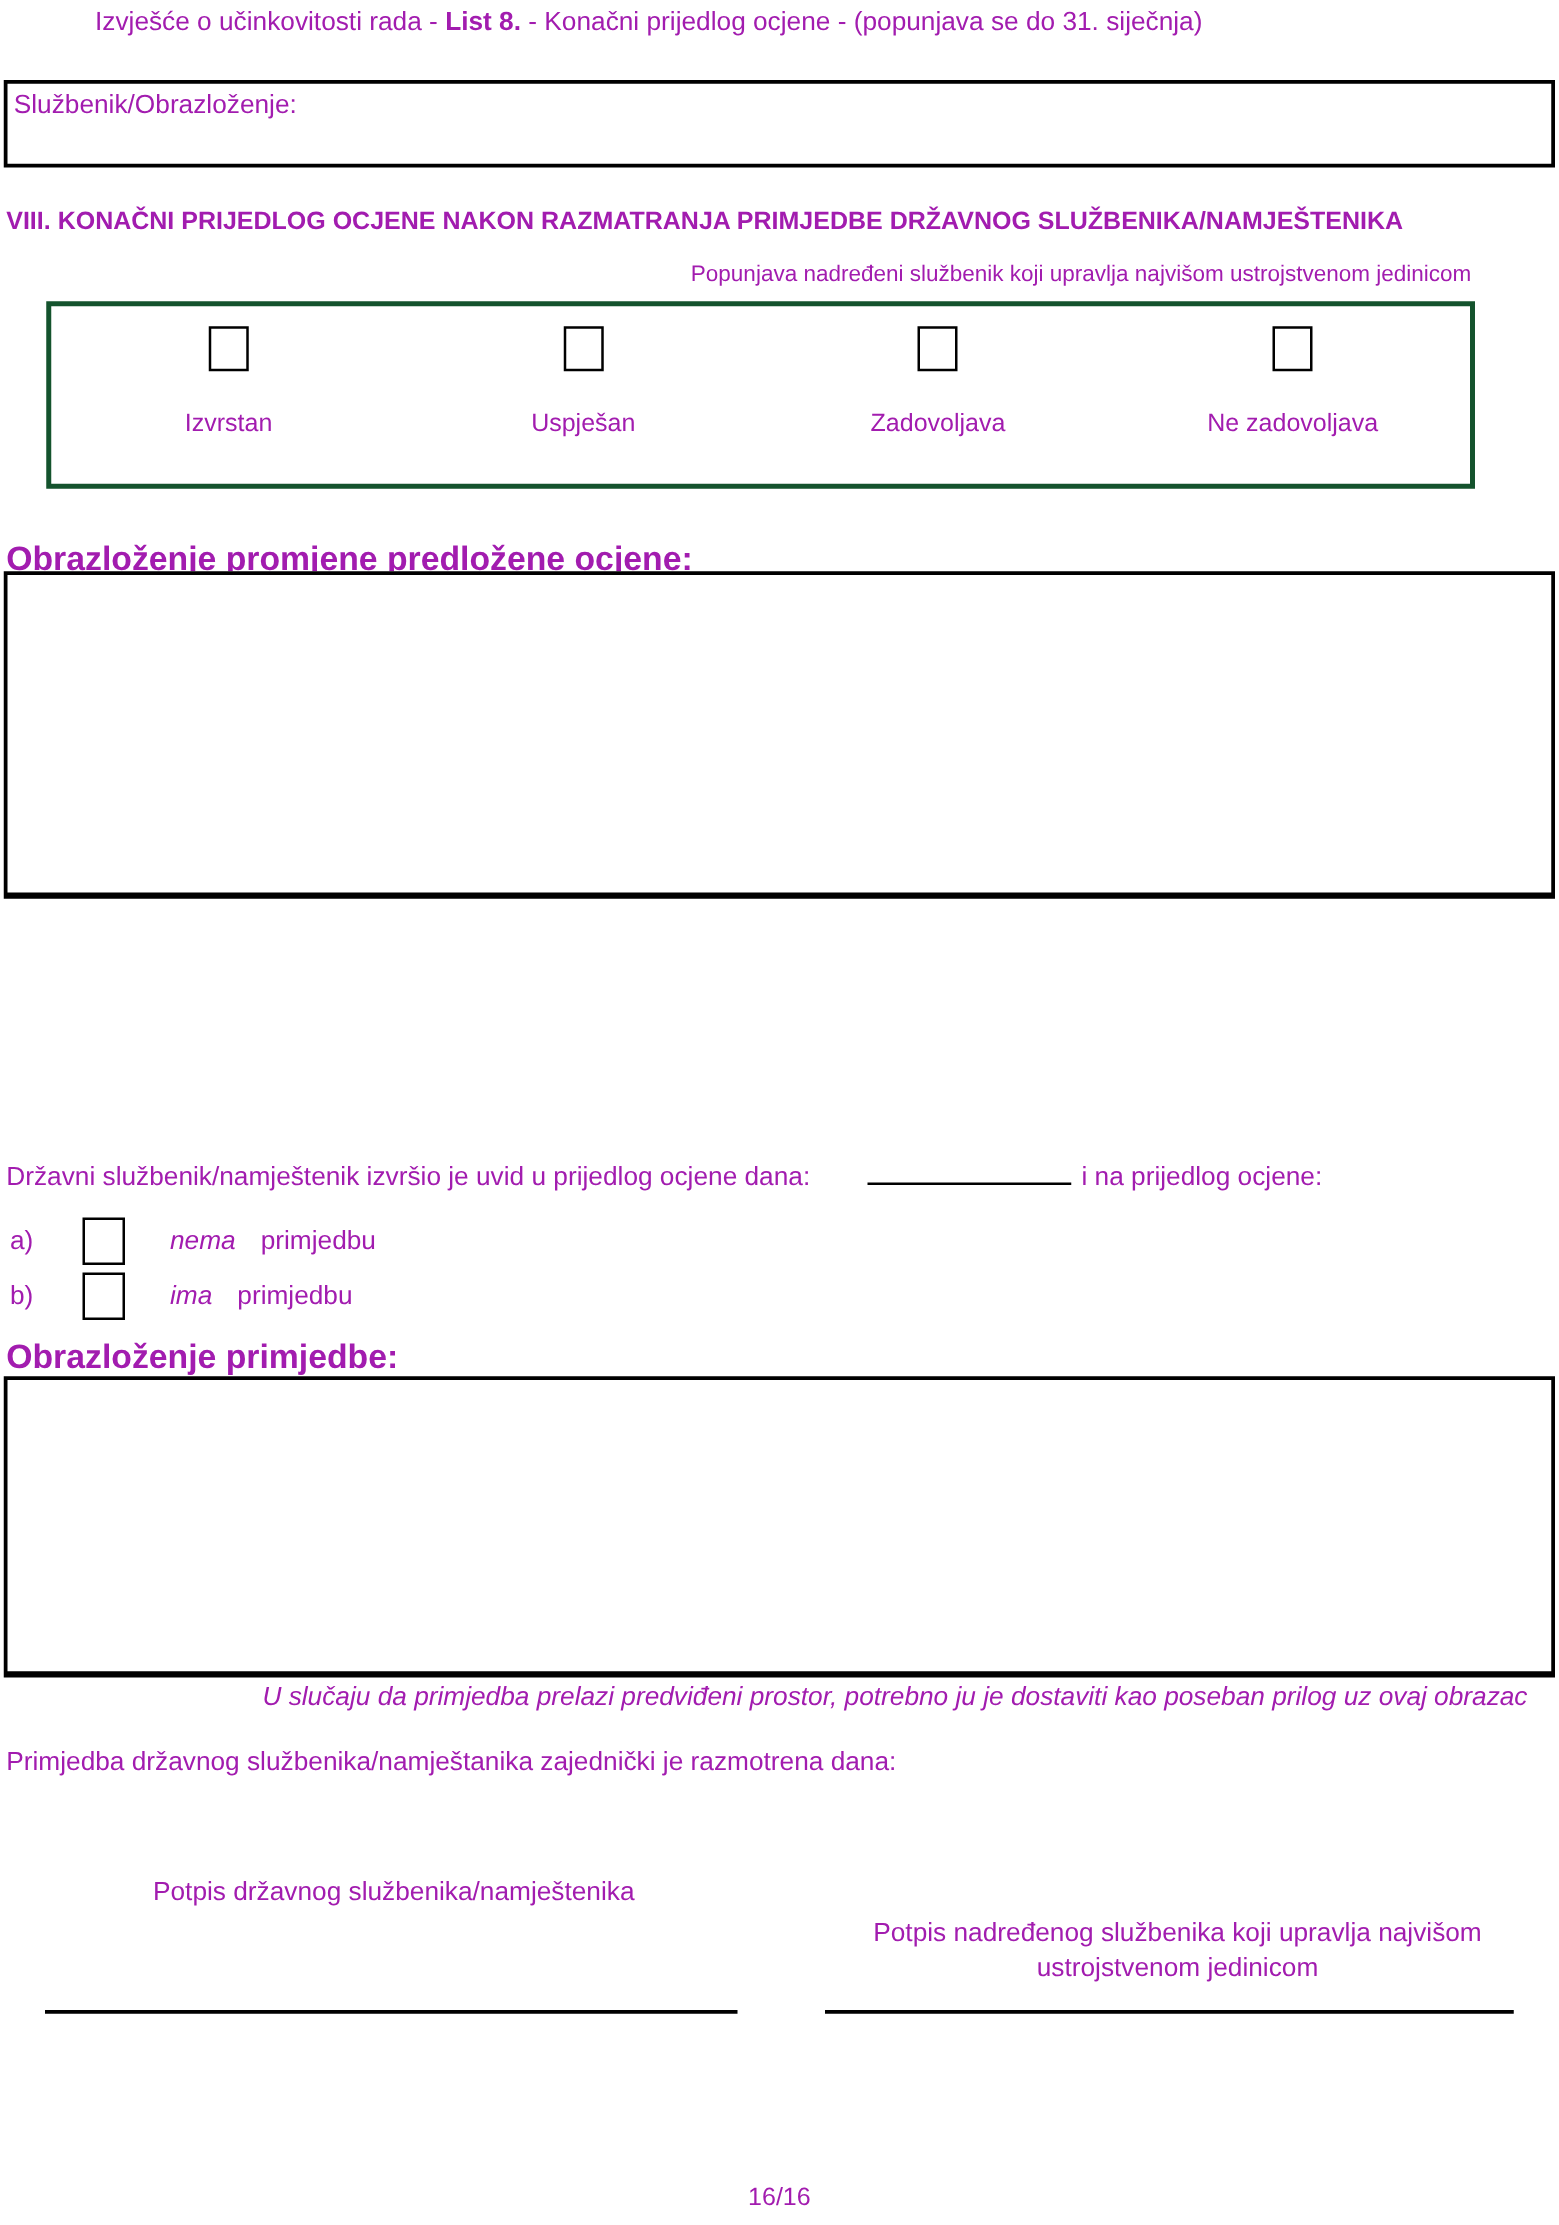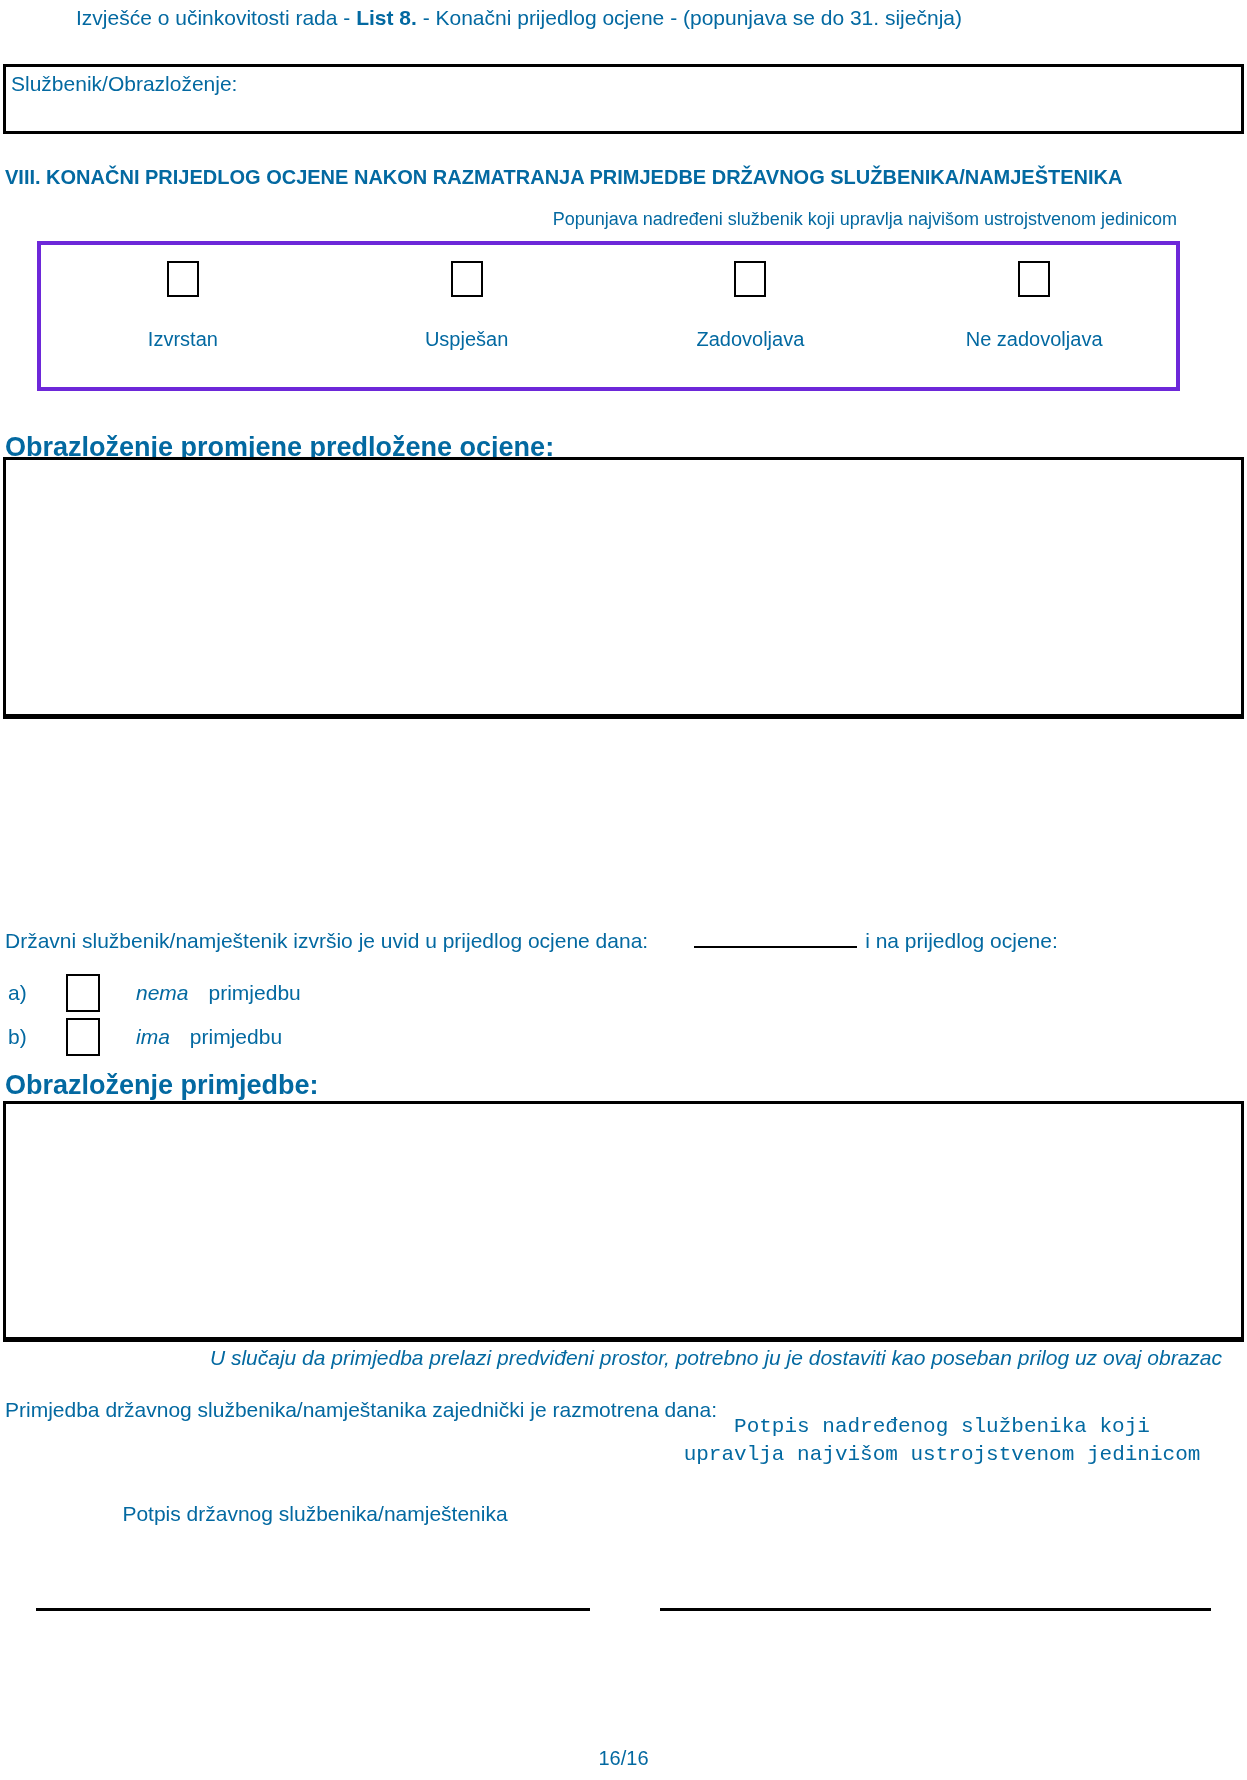--- a/index.html
+++ b/index.html
@@ -1,42 +1,42 @@
 <!DOCTYPE html>
 <html><head>
 <meta charset="utf-8">
 <style>
   html, body { margin: 0; padding: 0; background: #fff; }
   #page {
     position: relative;
     width: 1247px;
     height: 1780px;
     background: #ffffff;
-    color: #0369a1;
+    color: #a21caf;
     font-family: "Liberation Sans", sans-serif;
     overflow: hidden;
   }
   .abs { position: absolute; }
 
   .title { left: 76px; top: 6px; font-size: 21px; white-space: nowrap; }
   .title .b { font-weight: bold; }
 
   .employee-box {
     left: 3px; top: 64px; width: 1241px; height: 70px;
     border: 3px solid #000; box-sizing: border-box;
   }
   .employee-label { padding: 5px 5px; font-size: 21px; }
 
   .section-heading { left: 5px; top: 166px; font-size: 20px; font-weight: bold; white-space: nowrap; }
 
   .helper-text { right: 70px; top: 209px; font-size: 18px; white-space: nowrap; }
 
   .rating-box {
     left: 37px; top: 241px; width: 1143px; height: 150px;
-    border: 4px solid #6d28d9; box-sizing: border-box;
+    border: 4px solid #14532d; box-sizing: border-box;
     display: flex; flex-direction: row;
   }
   .rating-cell { flex: 1 1 0; display: flex; flex-direction: column; align-items: center; }
   .rating-checkbox {
     width: 32px; height: 36px; margin-top: 16px;
     border: 2px solid #000; box-sizing: border-box; background: #fff;
   }
   .rating-label {
     flex: 1 1 auto; display: flex; align-items: center;
     font-size: 20px; text-align: center; white-space: pre-line; line-height: 1.25;
@@ -71,21 +71,21 @@
   }
   .option-label { margin-left: 36px; }
   .option-label .emph { font-style: italic; margin-right: 20px; }
 
   .overflow-note { right: 25px; top: 1346px; font-size: 21px; font-style: italic; white-space: nowrap; }
 
   .joint-line { left: 5px; top: 1398px; font-size: 21px; white-space: nowrap; }
 
   .sig-label { font-size: 21px; text-align: center; line-height: 1.35; }
   .sig-left-label  { left: 60px;  top: 1500px; width: 510px; }
-  .sig-right-label { left: 680px; top: 1413px; width: 524px; font-family: Liberation Mono, monospace; }
+  .sig-right-label { left: 680px; top: 1533px; width: 524px; }
   .sig-line { height: 3px; background: #000; top: 1608px; }
   .sig-line-left  { left: 36px;  width: 554px; }
   .sig-line-right { left: 660px; width: 551px; }
 
   .page-number { left: 0; right: 0; top: 1747px; text-align: center; font-size: 20px; }
 </style>
 </head>
 <body>
 
 <div id="page">

